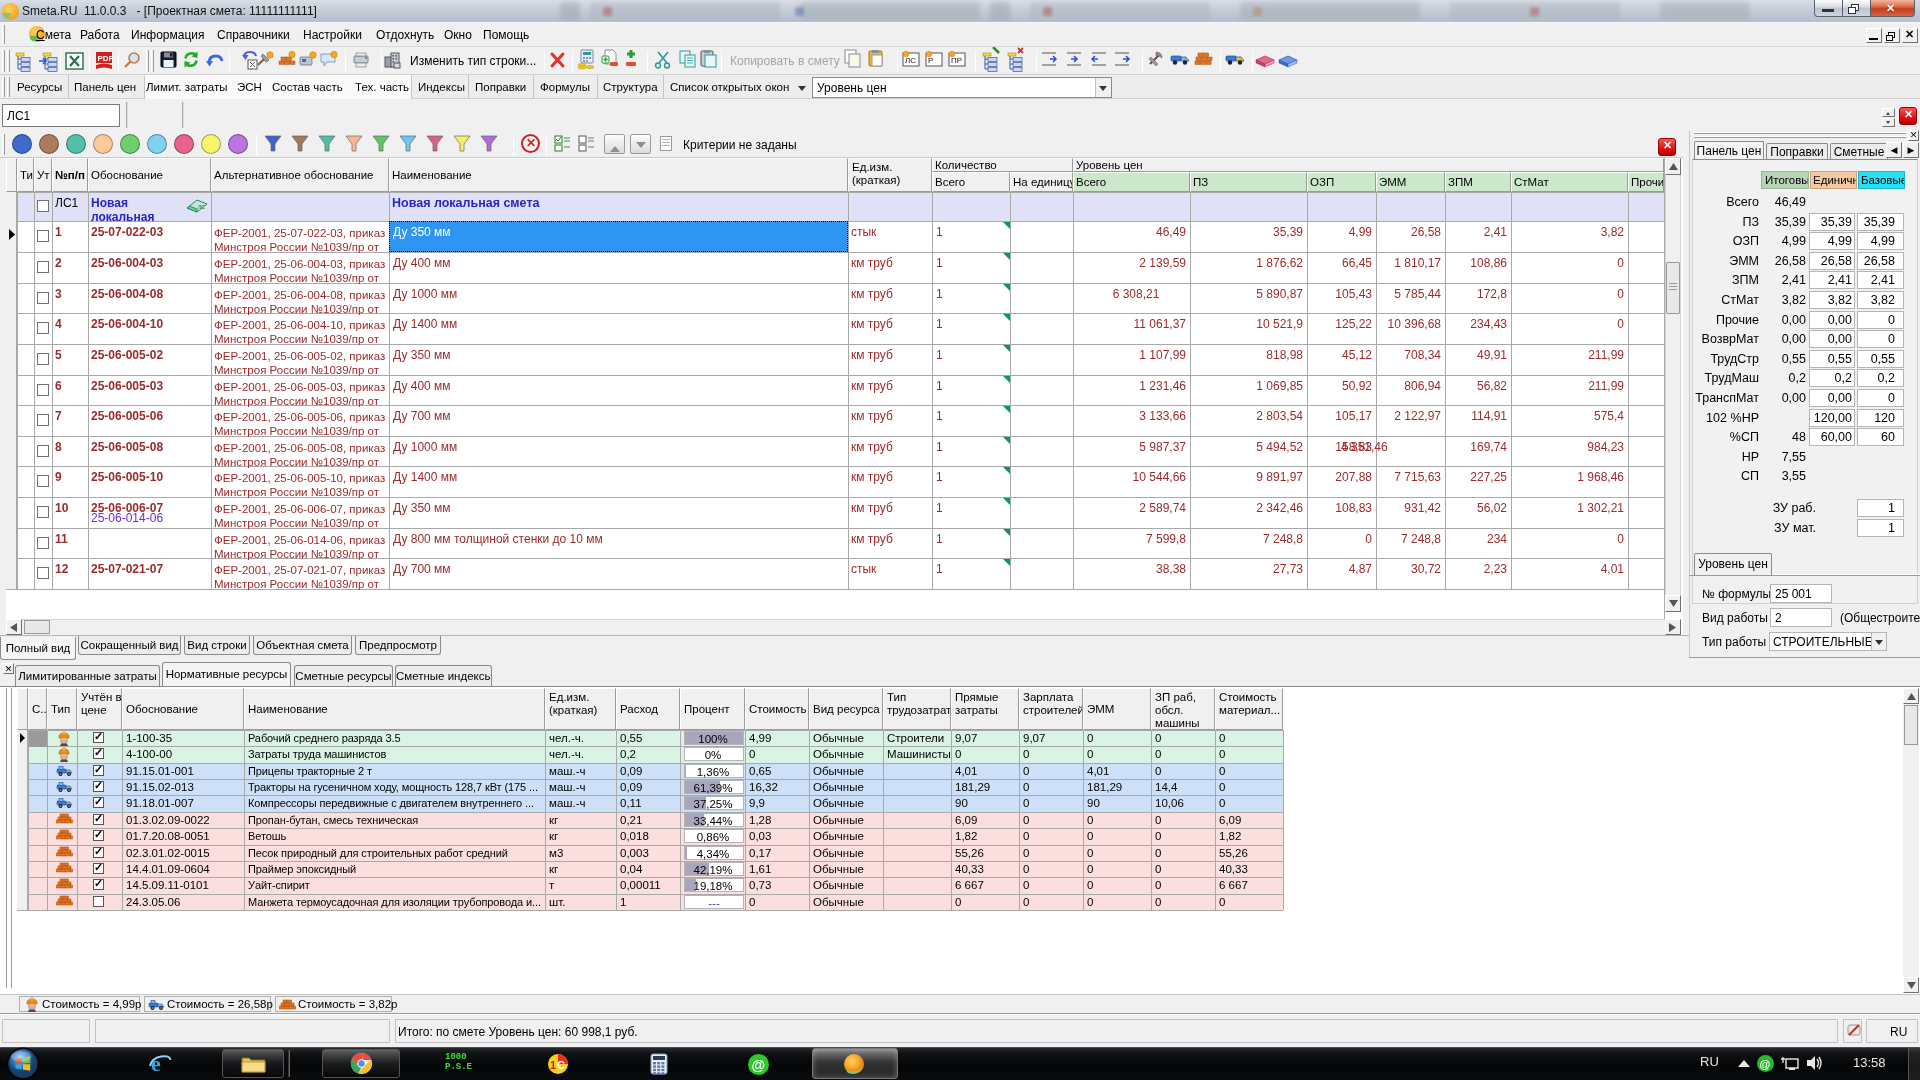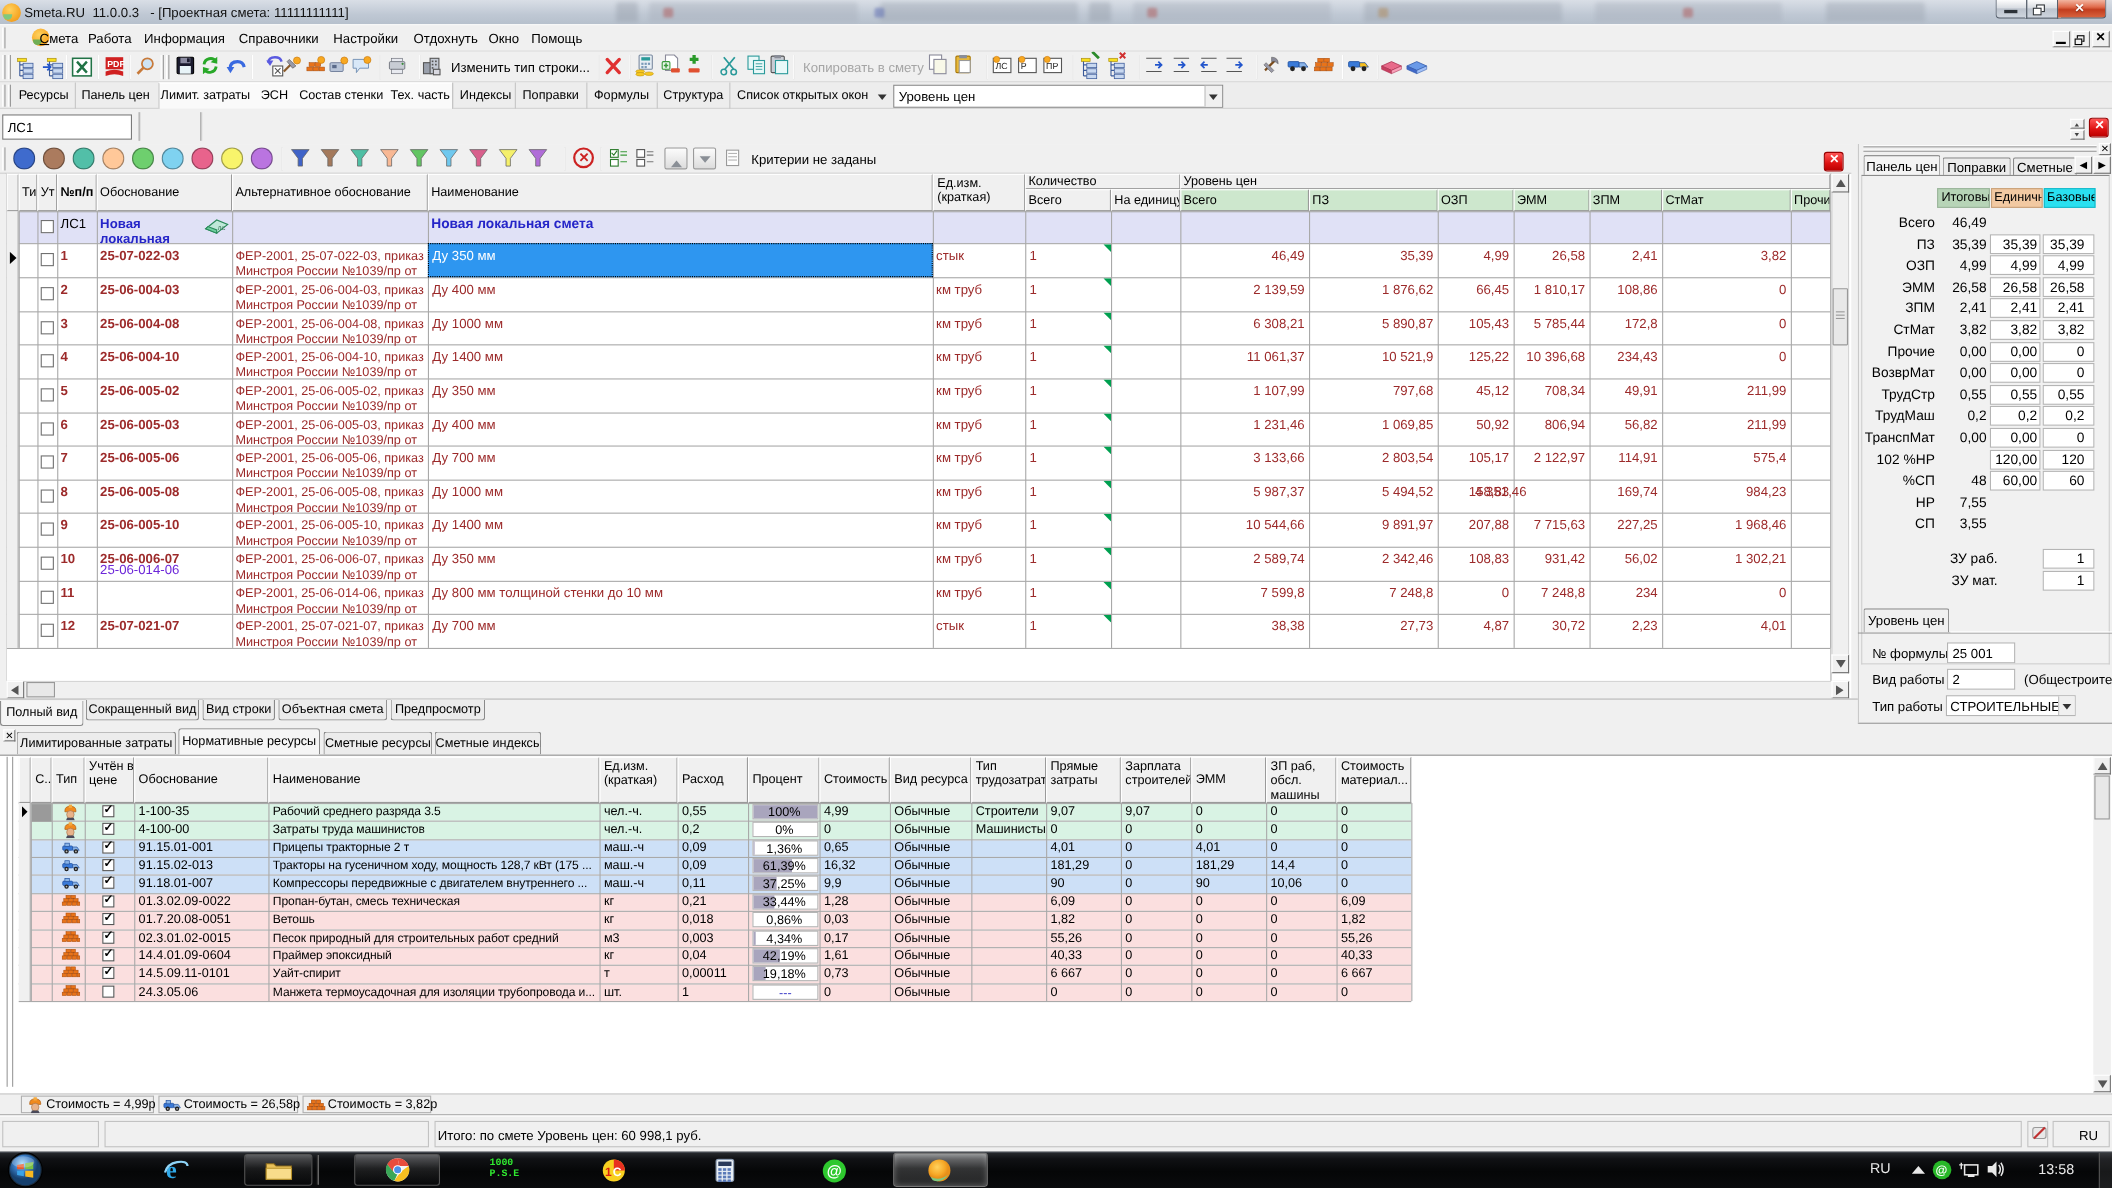--- a/index.html
+++ b/index.html
@@ -333,21 +333,21 @@
 <div class="tx" style="left:730px;top:55px;font-size:12px;color:#a5a5a5">Копировать в смету</div>
 <div class="a" style="left:0;top:75px;width:1920px;height:24px;background:#ededed;border-bottom:1px solid #cfcfcf"></div>
 <div class="grip" style="left:2px;top:77px;width:3px;height:20px"></div>
 <div class="grip" style="left:7px;top:77px;width:3px;height:20px"></div>
 <div class="a" style="left:144px;top:75px;width:268px;height:24px;background:#fafafa;border-left:1px solid #c5c5c5;border-right:1px solid #c5c5c5;border-top:1px solid #fff"></div>
 <div class="a" style="left:68px;top:75px;width:1px;height:24px;background:#c5c5c5"></div>
 <div class="tx" style="left:17px;top:82px;font-size:11.5px">Ресурсы</div>
 <div class="tx" style="left:74px;top:82px;font-size:11.5px">Панель цен</div>
 <div class="tx" style="left:146px;top:82px;font-size:11.5px">Лимит. затраты</div>
 <div class="tx" style="left:237px;top:82px;font-size:11.5px">ЭСН</div>
-<div class="tx" style="left:272px;top:82px;font-size:11.5px">Состав стенки</div>
+<div class="tx" style="left:272px;top:82px;font-size:11.5px">Состав часть</div>
 <div class="tx" style="left:355px;top:82px;font-size:11.5px">Тех. часть</div>
 <div class="tx" style="left:418px;top:82px;font-size:11.5px">Индексы</div>
 <div class="tx" style="left:475px;top:82px;font-size:11.5px">Поправки</div>
 <div class="tx" style="left:540px;top:82px;font-size:11.5px">Формулы</div>
 <div class="tx" style="left:603px;top:82px;font-size:11.5px">Структура</div>
 <div class="tx" style="left:670px;top:82px;font-size:11.5px">Список открытых окон</div>
 <div class="a" style="left:411px;top:75px;width:1px;height:24px;background:#c5c5c5"></div>
 <div class="a" style="left:468px;top:75px;width:1px;height:24px;background:#c5c5c5"></div>
 <div class="a" style="left:533px;top:75px;width:1px;height:24px;background:#c5c5c5"></div>
 <div class="a" style="left:597px;top:75px;width:1px;height:24px;background:#c5c5c5"></div>
@@ -518,21 +518,21 @@
 <div class="cb" style="left:37px;top:292px"></div>
 <div class="tx" style="left:55px;top:288px;font-size:12px;font-weight:bold;color:#9c2a2a">3</div>
 <div class="tx" style="left:91px;top:288px;font-size:12px;font-weight:bold;color:#9c2a2a">25-06-004-08</div>
 <div class="tx" style="left:214px;top:288px;font-size:11.5px;color:#9c2a2a;line-height:1.25">ФЕР-2001, 25-06-004-08, приказ<br>Минстроя России №1039/пр от</div>
 <div class="tx" style="left:393px;top:288px;font-size:12px;color:#9c2a2a">Ду 1000 мм</div>
 <div class="tx" style="left:851px;top:288px;font-size:12px;color:#9c2a2a">км труб</div>
 <div class="tx" style="left:936px;top:288px;font-size:12px;color:#9c2a2a">1</div>
 <svg class="a" style="left:1003px;top:284px" width="7" height="7">
     <path d="M7 0 L7 7 L0 0 Z" fill="#00a050"></path>
   </svg>
-<div class="tx" style="left:1086px;top:288px;width:100px;font-size:12px;color:#9c2a2a;text-align:right">6 308,21</div>
+<div class="tx" style="left:1086px;top:288px;width:100px;font-size:12px;color:#9c2a2a;text-align:center">6 308,21</div>
 <div class="tx" style="left:1203px;top:288px;width:100px;font-size:12px;color:#9c2a2a;text-align:right">5 890,87</div>
 <div class="tx" style="left:1272px;top:288px;width:100px;font-size:12px;color:#9c2a2a;text-align:right">105,43</div>
 <div class="tx" style="left:1341px;top:288px;width:100px;font-size:12px;color:#9c2a2a;text-align:right">5 785,44</div>
 <div class="tx" style="left:1407px;top:288px;width:100px;font-size:12px;color:#9c2a2a;text-align:right">172,8</div>
 <div class="tx" style="left:1524px;top:288px;width:100px;font-size:12px;color:#9c2a2a;text-align:right">0</div>
 <div class="cb" style="left:37px;top:322px"></div>
 <div class="tx" style="left:55px;top:318px;font-size:12px;font-weight:bold;color:#9c2a2a">4</div>
 <div class="tx" style="left:91px;top:318px;font-size:12px;font-weight:bold;color:#9c2a2a">25-06-004-10</div>
 <div class="tx" style="left:214px;top:318px;font-size:11.5px;color:#9c2a2a;line-height:1.25">ФЕР-2001, 25-06-004-10, приказ<br>Минстроя России №1039/пр от</div>
 <div class="tx" style="left:393px;top:318px;font-size:12px;color:#9c2a2a">Ду 1400 мм</div>
@@ -551,21 +551,21 @@
 <div class="tx" style="left:55px;top:349px;font-size:12px;font-weight:bold;color:#9c2a2a">5</div>
 <div class="tx" style="left:91px;top:349px;font-size:12px;font-weight:bold;color:#9c2a2a">25-06-005-02</div>
 <div class="tx" style="left:214px;top:349px;font-size:11.5px;color:#9c2a2a;line-height:1.25">ФЕР-2001, 25-06-005-02, приказ<br>Минстроя России №1039/пр от</div>
 <div class="tx" style="left:393px;top:349px;font-size:12px;color:#9c2a2a">Ду 350 мм</div>
 <div class="tx" style="left:851px;top:349px;font-size:12px;color:#9c2a2a">км труб</div>
 <div class="tx" style="left:936px;top:349px;font-size:12px;color:#9c2a2a">1</div>
 <svg class="a" style="left:1003px;top:345px" width="7" height="7">
     <path d="M7 0 L7 7 L0 0 Z" fill="#00a050"></path>
   </svg>
 <div class="tx" style="left:1086px;top:349px;width:100px;font-size:12px;color:#9c2a2a;text-align:right">1 107,99</div>
-<div class="tx" style="left:1203px;top:349px;width:100px;font-size:12px;color:#9c2a2a;text-align:right">797,68</div>
+<div class="tx" style="left:1203px;top:349px;width:100px;font-size:12px;color:#9c2a2a;text-align:right">818,98</div>
 <div class="tx" style="left:1272px;top:349px;width:100px;font-size:12px;color:#9c2a2a;text-align:right">45,12</div>
 <div class="tx" style="left:1341px;top:349px;width:100px;font-size:12px;color:#9c2a2a;text-align:right">708,34</div>
 <div class="tx" style="left:1407px;top:349px;width:100px;font-size:12px;color:#9c2a2a;text-align:right">49,91</div>
 <div class="tx" style="left:1524px;top:349px;width:100px;font-size:12px;color:#9c2a2a;text-align:right">211,99</div>
 <div class="cb" style="left:37px;top:384px"></div>
 <div class="tx" style="left:55px;top:380px;font-size:12px;font-weight:bold;color:#9c2a2a">6</div>
 <div class="tx" style="left:91px;top:380px;font-size:12px;font-weight:bold;color:#9c2a2a">25-06-005-03</div>
 <div class="tx" style="left:214px;top:380px;font-size:11.5px;color:#9c2a2a;line-height:1.25">ФЕР-2001, 25-06-005-03, приказ<br>Минстроя России №1039/пр от</div>
 <div class="tx" style="left:393px;top:380px;font-size:12px;color:#9c2a2a">Ду 400 мм</div>
 <div class="tx" style="left:851px;top:380px;font-size:12px;color:#9c2a2a">км труб</div>

